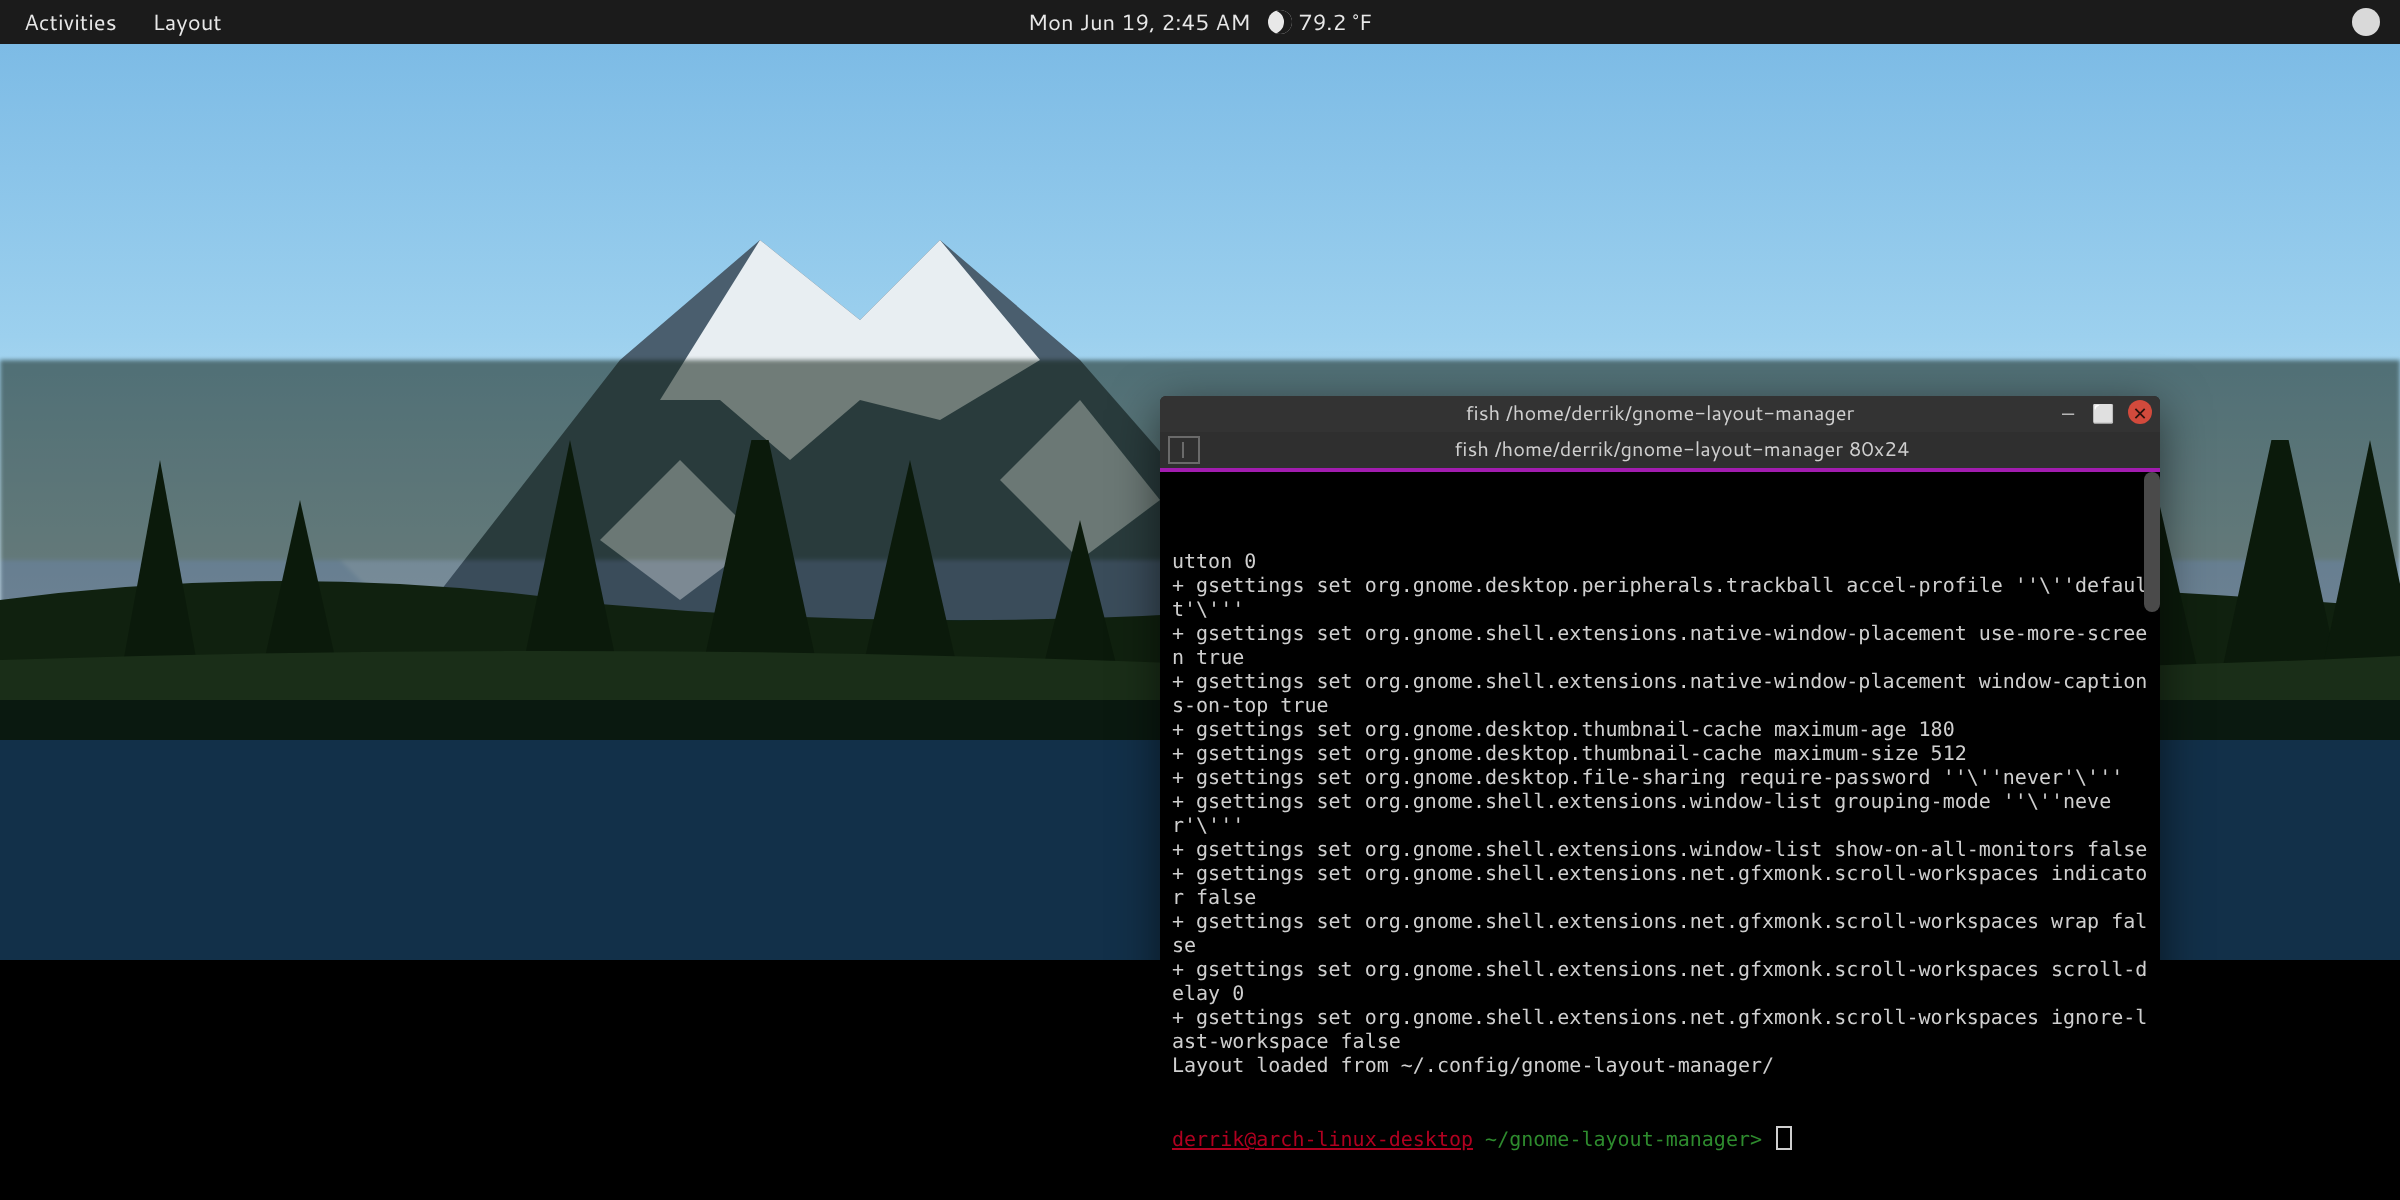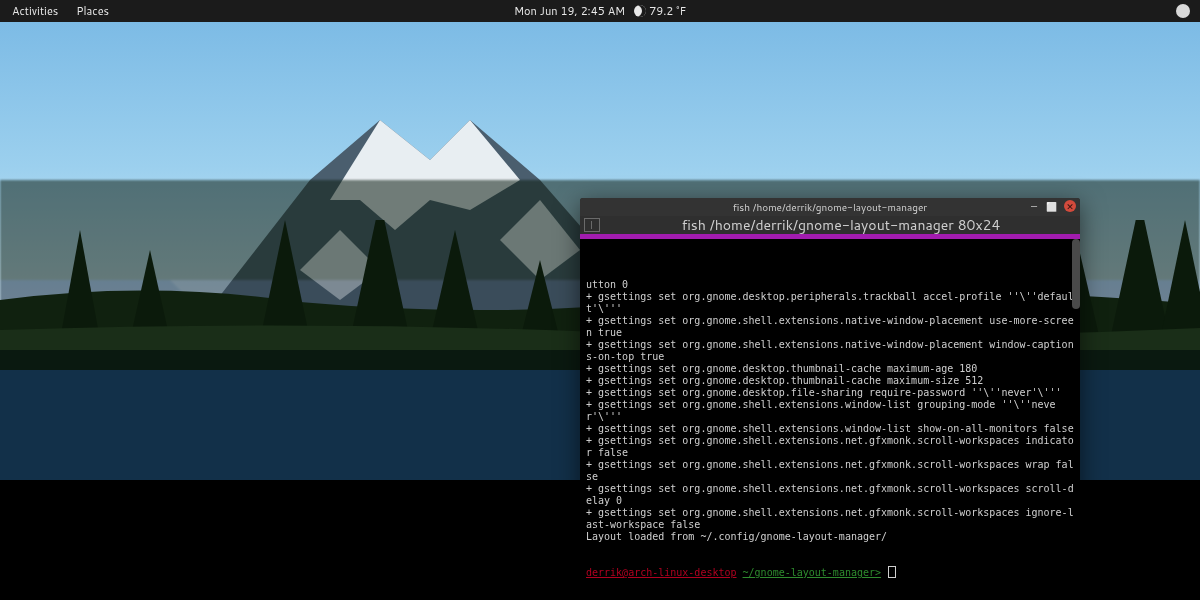--- a/index.html
+++ b/index.html
@@ -130,26 +130,26 @@
   }
   .win-btn.close {
     background: #d24a3c;
     border-radius: 50%;
     color: #2b120e;
     width: 12px; height: 12px;
   }
   .tabbar {
     height: 18px;
     background: #2f2f2f;
-    border-bottom: 5px solid #a21caf;
+    border-bottom: 2px solid #a21caf;
     display: flex;
     align-items: center;
     padding: 0 4px;
     gap: 6px;
-    font-size: 14px;
+    font-size: 10px;
   }
   .tabbar .newtab {
     width: 14px; height: 12px;
     border: 1px solid #6a6a6a;
     display: inline-block;
     position: relative;
   }
   .tabbar .newtab::after {
     content: "";
     position: absolute;
@@ -175,21 +175,21 @@
     min-height: 290px;
   }
   .term-body .scrollbar {
     position: absolute;
     right: 0; top: 0;
     width: 8px; height: 70px;
     background: #4a4a4a;
     border-radius: 4px;
   }
   .prompt-user { color: #b00020; text-decoration: underline; }
-  .prompt-path { color: #2e8b2e; text-decoration: underline; }
+  .prompt-path { color: #2e8b2e; }
   .cursor {
     display: inline-block;
     width: 6px; height: 10px;
     outline: 1px solid #cfcfcf;
     vertical-align: -1px;
     margin-left: 2px;
   }
 </style>
 </head>
 <body>
@@ -248,21 +248,21 @@
 
         <path d="M0,110 Q300,100 600,112 Q900,122 1200,108 L1200,140 L0,140 Z" fill="#1a2e18"></path>
         <path d="M0,130 L1200,130 L1200,150 L0,150 Z" fill="#0a1910"></path>
       </svg>
     </div>
   </div>
 
   <div class="panel" data-interactable="false">
     <div class="left">
       <span class="item" data-interactable="true">Activities</span>
-      <span class="item" data-interactable="true">Places</span>
+      <span class="item" data-interactable="true">Layout</span>
     </div>
     <div class="center">
       <span class="item" data-interactable="true">Mon Jun 19,  2:45 AM</span>
       <span class="item" data-interactable="true">
         <span class="moon" data-interactable="false"></span>
         <span data-interactable="false">79.2 °F</span>
       </span>
     </div>
     <div class="right">
       <span class="tray-circle" data-interactable="true"></span>

